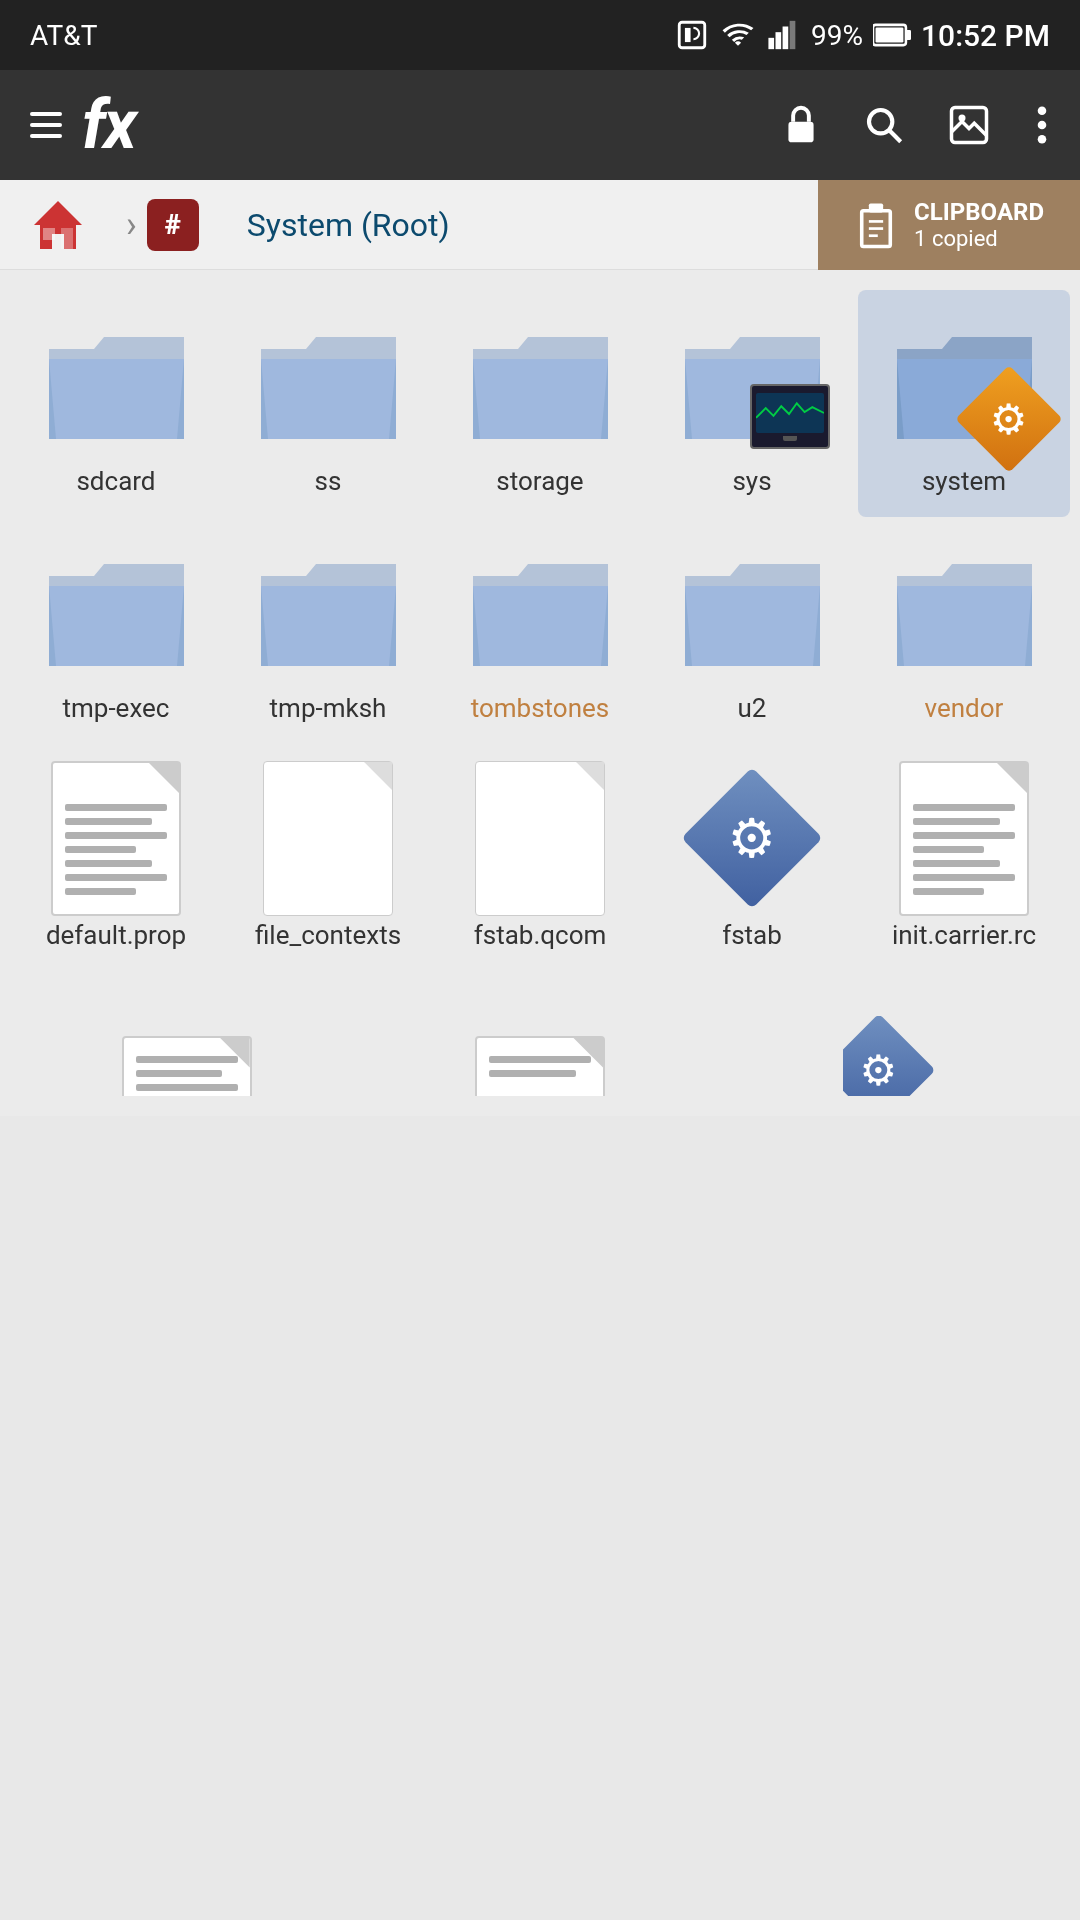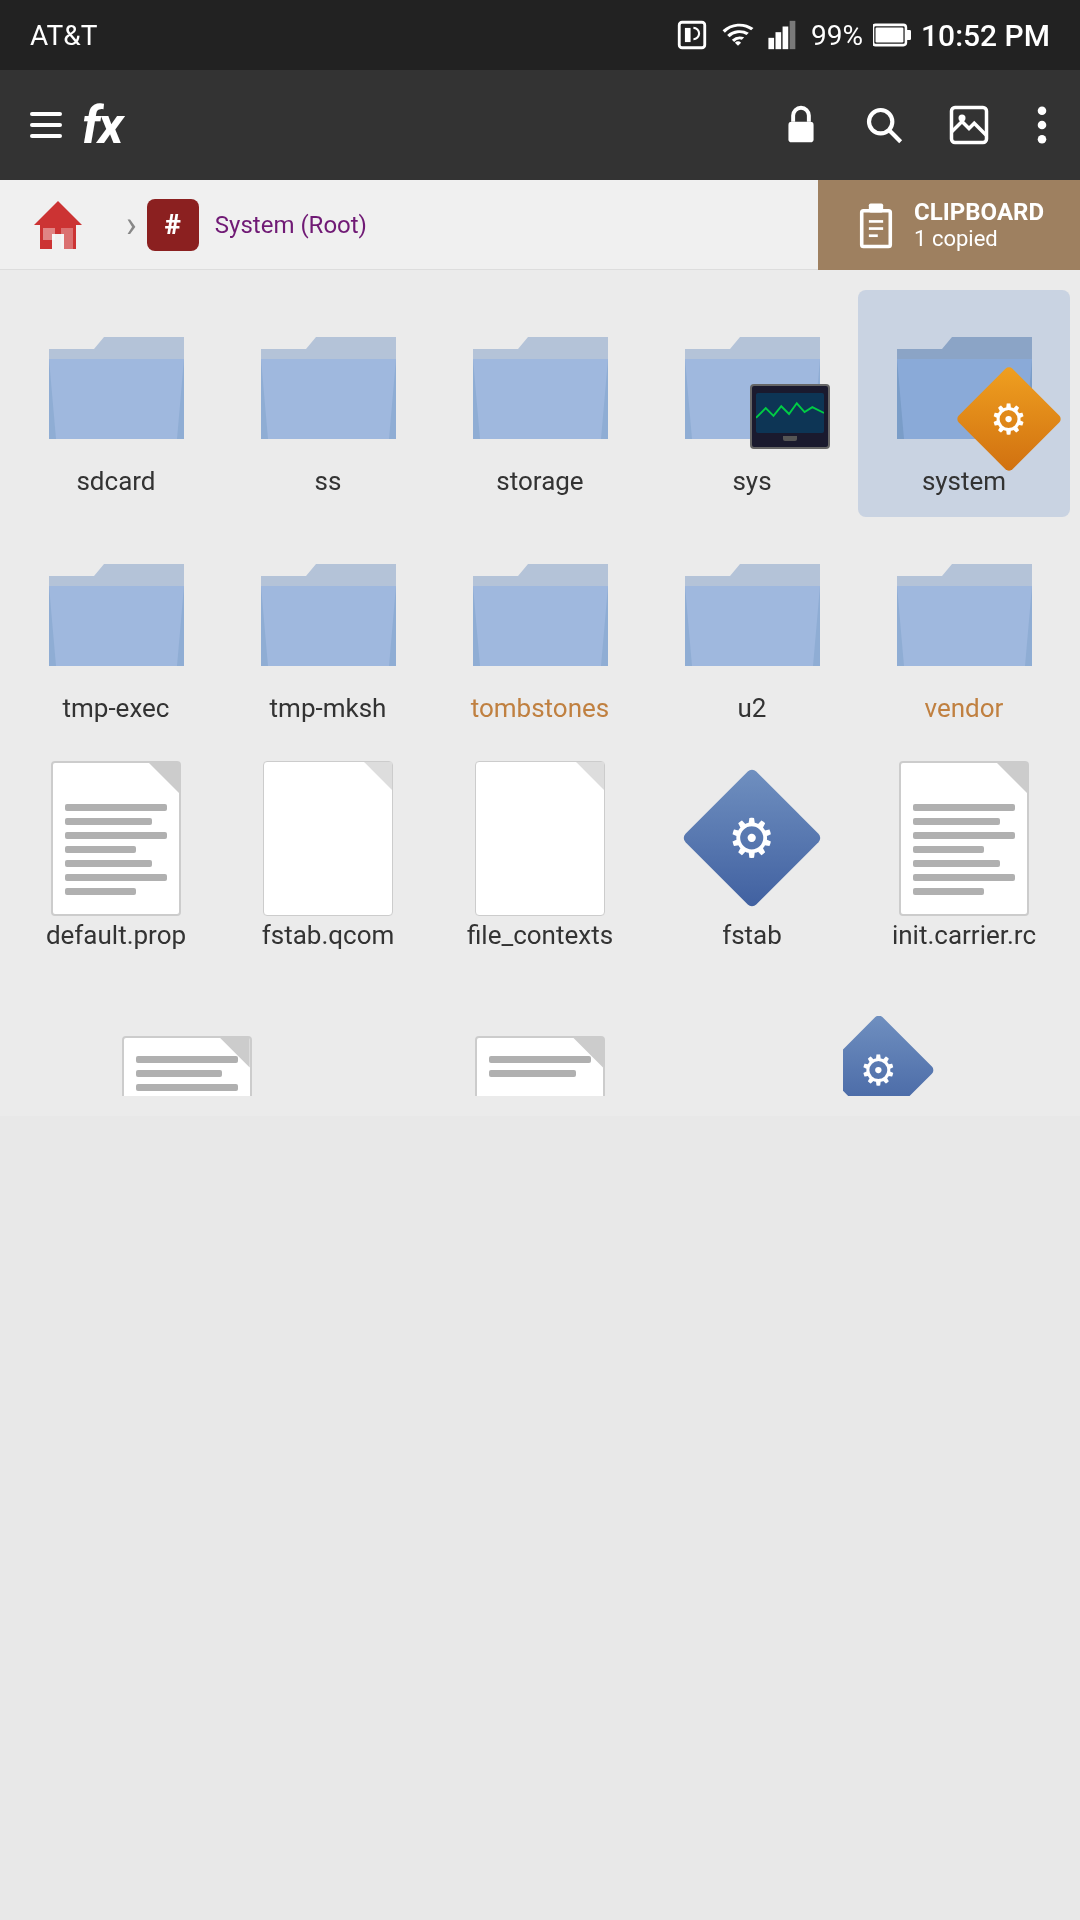--- a/index.html
+++ b/index.html
@@ -48,21 +48,21 @@
       align-items: center;
       justify-content: space-between;
       padding: 0 30px;
     }
     .toolbar-logo {
       display: flex;
       align-items: center;
       gap: 10px;
     }
     .toolbar-logo-text {
-      font-size: 52px;
+      font-size: 68px;
       font-weight: 700;
       color: white;
       font-style: italic;
       letter-spacing: -2px;
     }
     .toolbar-menu-lines {
       display: flex;
       flex-direction: column;
       gap: 7px;
       margin-right: 10px;
@@ -118,23 +118,24 @@
       background: #8B2020;
       border-radius: 8px;
       display: flex;
       align-items: center;
       justify-content: center;
       color: white;
       font-size: 28px;
       font-weight: 900;
     }
     .breadcrumb-title {
-      font-size: 24px;
-      color: #701a75;
+      font-size: 32px;
+      color: #0c4a6e;
       font-weight: 400;
+      margin-left: 32px;
     }
     .clipboard-badge {
       margin-left: auto;
       background: #9e8060;
       height: 90px;
       display: flex;
       align-items: center;
       padding: 0 36px;
       gap: 16px;
       min-width: 200px;
@@ -510,30 +511,30 @@
     </div>
     <span class="file-name">default.prop</span>
   </div>
 
   <div class="file-item">
     <div class="file-icon-wrap">
       <div class="blank-icon">
         <div class="blank-corner"></div>
       </div>
     </div>
-    <span class="file-name">fstab.qcom</span>
+    <span class="file-name">file_contexts</span>
   </div>
 
   <div class="file-item">
     <div class="file-icon-wrap">
       <div class="blank-icon">
         <div class="blank-corner"></div>
       </div>
     </div>
-    <span class="file-name">file_contexts</span>
+    <span class="file-name">fstab.qcom</span>
   </div>
 
   <div class="file-item">
     <div class="file-icon-wrap">
       <div style="position:relative;width:130px;height:130px;display:flex;align-items:center;justify-content:center;">
         <div style="width:100px;height:100px;background:linear-gradient(135deg,#7090c0,#4060a0);transform:rotate(45deg);border-radius:6px;display:flex;align-items:center;justify-content:center;">
           <span style="transform:rotate(-45deg);font-size:54px;color:white;">⚙</span>
         </div>
       </div>
     </div>

